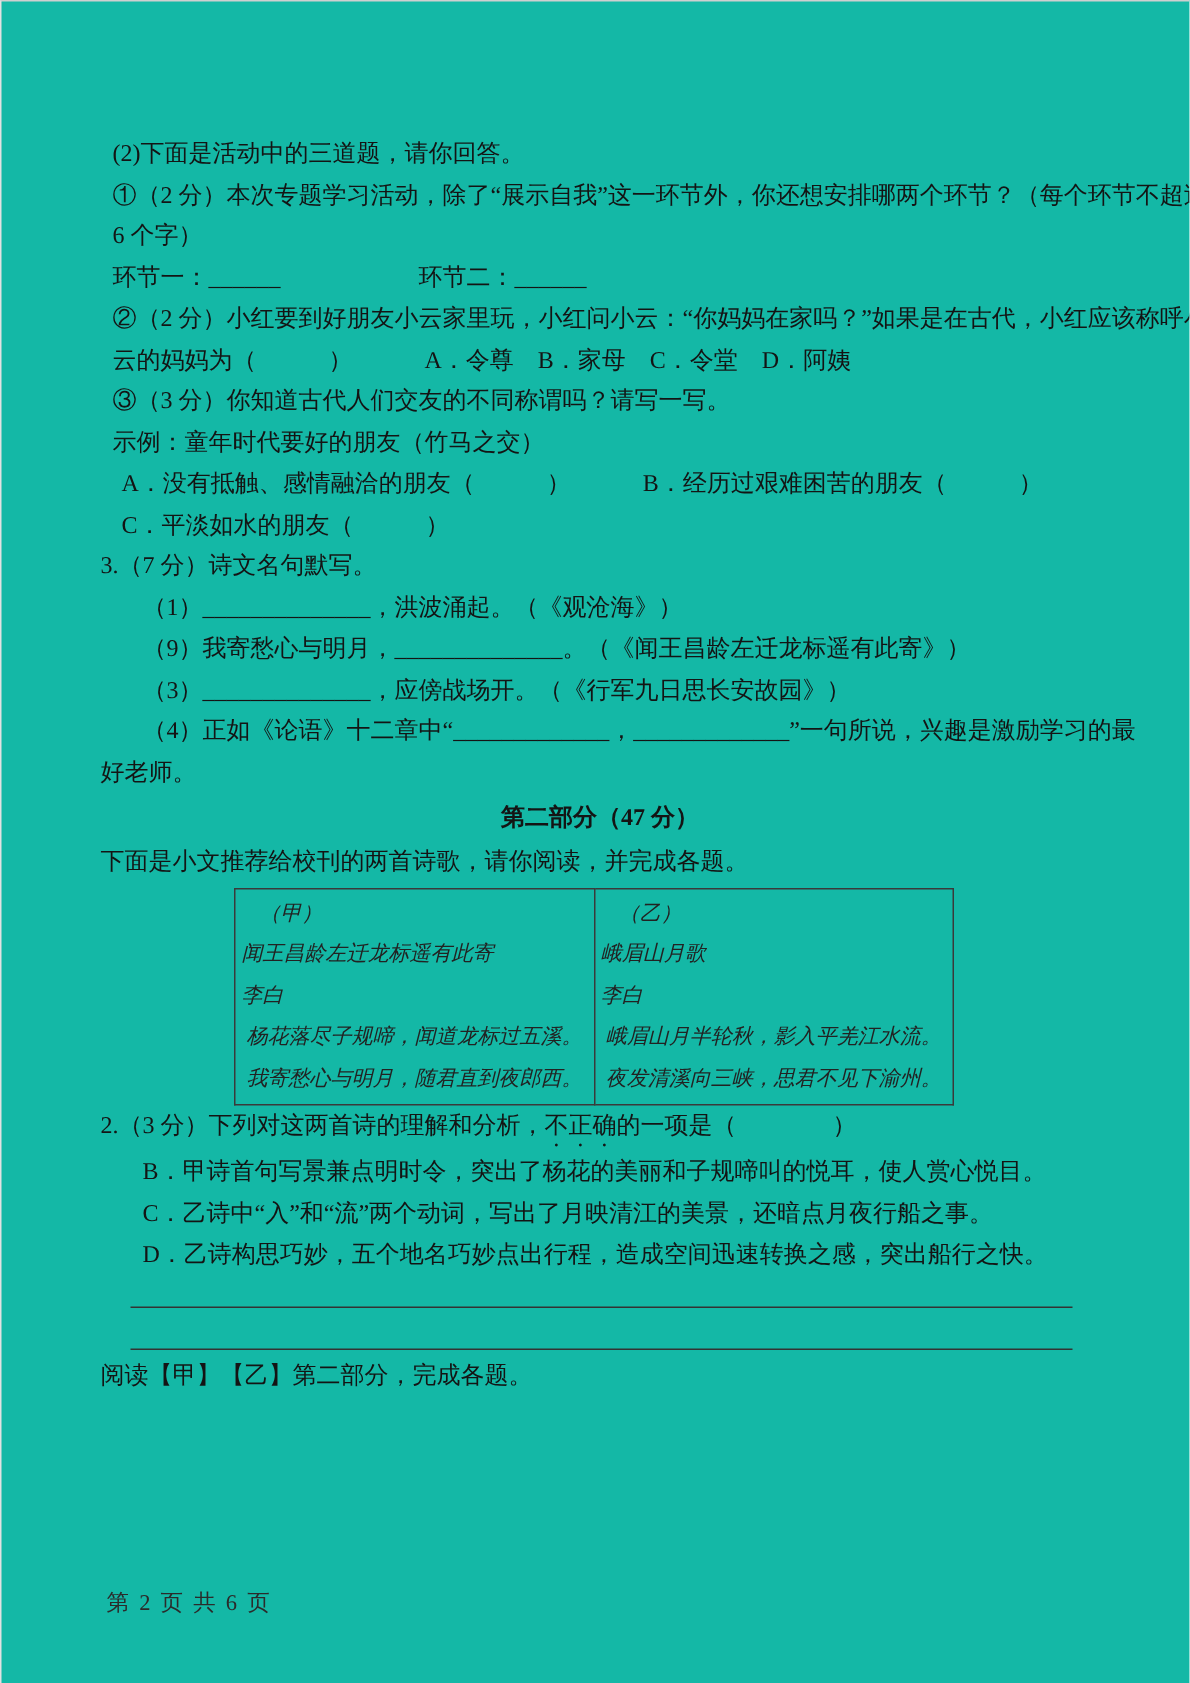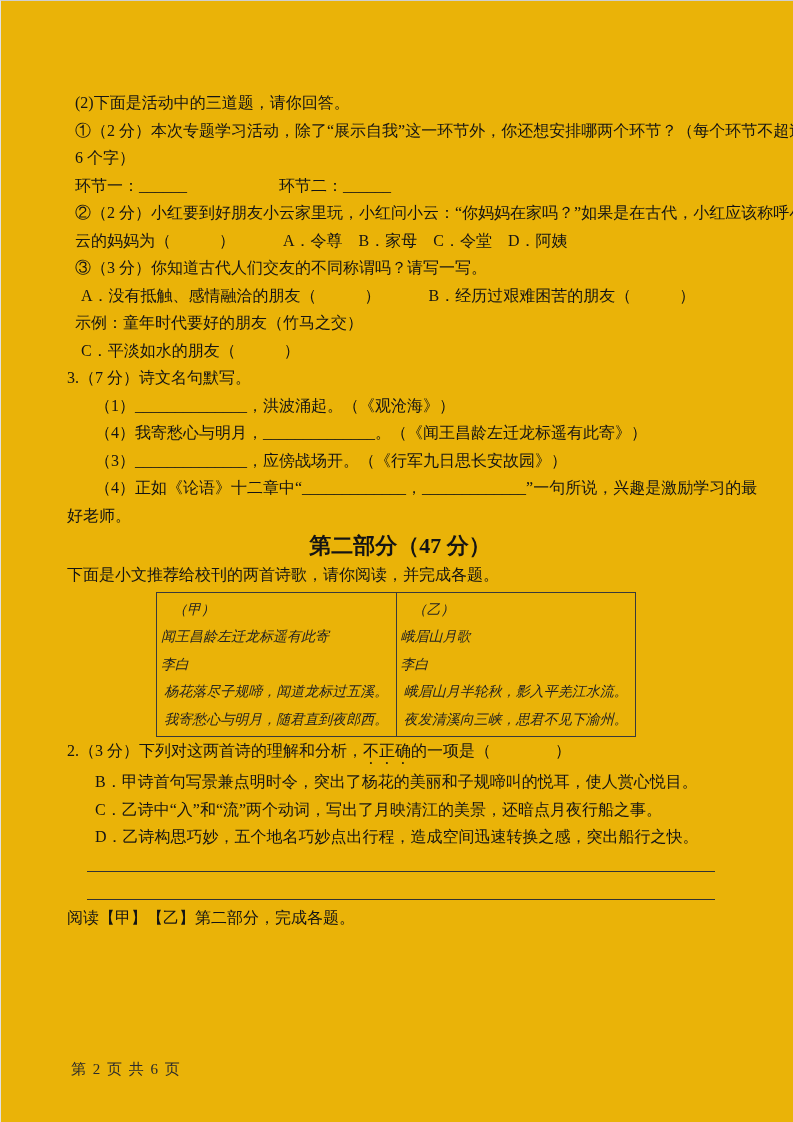--- a/index.html
+++ b/index.html
@@ -1,19 +1,19 @@
 <!DOCTYPE html>
 <html><head>
 <meta charset="utf-8">
 <style>
   html,body{margin:0;padding:0;background:#ffffff;}
   .page{
     position:relative;
     width:793px;height:1122px;
-    background:#eab308;
+    background:#14b8a6;
     box-sizing:border-box;
     border-top:1px solid #cfcfcf;
     border-left:1px solid #e2e2e2;
     font-family:"Liberation Serif","DejaVu Serif",serif;
     font-size:16px;line-height:27.5px;
     color:#141414;
     overflow:hidden;
   }
   .content{padding:88px 60px 0 66px;}
   .l{white-space:nowrap;}
@@ -22,21 +22,21 @@
   .ib{margin-left:14px;}
   .ic{margin-left:28px;}
   .gap90{margin-left:92px;}
   .emph{
     -webkit-text-emphasis:filled dot;
     -webkit-text-emphasis-position:under right;
     text-emphasis:filled dot;
     text-emphasis-position:under right;
   }
   .sec-heading{
-    text-align:center;font-weight:bold;font-size:22px;
+    text-align:center;font-weight:bold;font-size:16px;
     line-height:30px;margin-top:2px;
   }
   table.poems{
     border-collapse:collapse;
     margin:3px 0 0 89px;
     width:480px;
     table-layout:fixed;
   }
   table.poems td{
     border:1.5px solid #3a3a3a;
@@ -76,27 +76,27 @@
     <div class="l ia">①（2 分）本次专题学习活动，除了“展示自我”这一环节外，你还想安排哪两个环节？（每个环节不超过</div>
     <div class="l ia">6 个字）</div>
 
     <div class="l ia">
       <span>环节一：______</span><span class="gap90">环节二：______</span>
     </div>
 
     <div class="l ia">②（2 分）小红要到好朋友小云家里玩，小红问小云：“你妈妈在家吗？”如果是在古代，小红应该称呼小</div>
     <div class="l ia">云的妈妈为（　　　）　　　A．令尊　B．家母　C．令堂　D．阿姨</div>
     <div class="l ia">③（3 分）你知道古代人们交友的不同称谓吗？请写一写。</div>
+    <div class="l ia">示例：童年时代要好的朋友（竹马之交）</div>
     <div class="l ib">A．没有抵触、感情融洽的朋友（　　　）　　　B．经历过艰难困苦的朋友（　　　）</div>
-    <div class="l ia">示例：童年时代要好的朋友（竹马之交）</div>
     <div class="l ib">C．平淡如水的朋友（　　　）</div>
 
     <div class="l i0">3.（7 分）诗文名句默写。</div>
     <div class="l ic">（1）______________，洪波涌起。（《观沧海》）</div>
-    <div class="l ic">（4）我寄愁心与明月，______________。（《闻王昌龄左迁龙标遥有此寄》）</div>
+    <div class="l ic">（9）我寄愁心与明月，______________。（《闻王昌龄左迁龙标遥有此寄》）</div>
     <div class="l ic">（3）______________，应傍战场开。（《行军九日思长安故园》）</div>
     <div class="l ic">（4）正如《论语》十二章中“_____________，_____________”一句所说，兴趣是激励学习的最</div>
     <div class="l i0">好老师。</div>
 
     <div class="sec-heading">第二部分（47 分）</div>
     <div class="l i0">下面是小文推荐给校刊的两首诗歌，请你阅读，并完成各题。</div>
 
     <table class="poems">
       <tbody>
           <tr>

